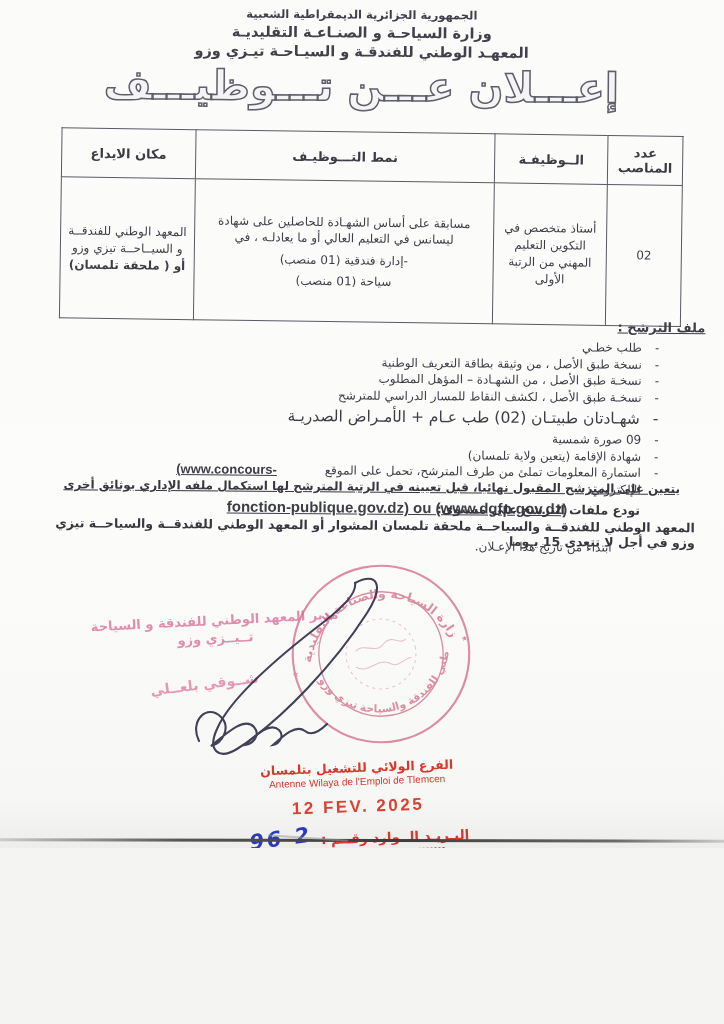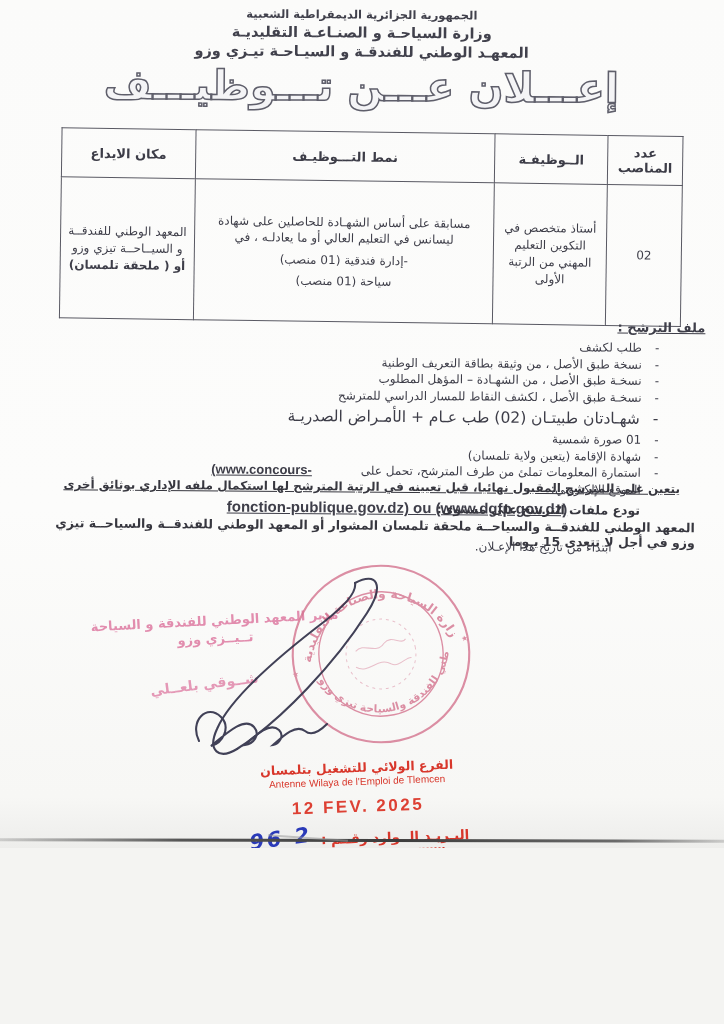--- a/index.html
+++ b/index.html
@@ -34,21 +34,21 @@
   .c-mode .mode-item { margin-top:6px; line-height:15px; }
   .c-place { line-height:17px; padding:0 6px; }
   .bold { font-weight:bold; }
 
   
   .file-section { position:absolute; top:317px; right:62px; width:482px; direction:rtl; }
   .file-heading { font-weight:bold; text-decoration:underline; font-size:13px; position:relative; right:-46px; margin-bottom:5px; }
   .file-item { display:flex; gap:13px; font-size:12px; line-height:16.5px; color:#3d3d48; align-items:baseline; }
   .file-item .dash { flex:0 0 auto; }
   .file-item.big { font-size:15.5px; line-height:22px; letter-spacing:.3px; margin:2px 0; }
-  .file-item .link-bold { font-weight:bold; text-decoration:underline; direction:ltr; unicode-bidi:embed; font-size:13px; font-family:"Liberation Sans",sans-serif;margin-left:35px; }
+  .file-item .link-bold { font-weight:bold; text-decoration:underline; direction:ltr; unicode-bidi:embed; font-size:13px; font-family:"Liberation Sans",sans-serif; }
   .links-line { direction:ltr; text-align:center; font-weight:bold; text-decoration:underline; font-size:15px; margin-top:3px; margin-right:40px; font-family:"Liberation Sans",sans-serif; }
 
   
   .note-bold { position:absolute; top:479px; left:55px; right:28px; direction:rtl; text-align:center; font-weight:bold; font-size:12px; text-decoration:underline; color:#37373f; }
   .note-intro { position:absolute; top:500px; right:80px; direction:rtl; font-weight:bold; font-size:12.5px; color:#37373f; }
   .note-body { position:absolute; top:517px; left:48px; right:25px; direction:rtl; text-align:right; font-weight:bold; font-size:12.5px; color:#37373f; }
   .note-end { position:absolute; top:538px; right:108px; direction:rtl; font-size:12px; }
 
   
   .director-stamp { position:absolute; left:90px; top:613px; width:250px; direction:rtl; text-align:center; color:#e188ab; font-weight:bold; transform:rotate(-3deg); opacity:.95; }
@@ -118,41 +118,41 @@
             <div class="bold">أو ( ملحقة تلمسان)</div>
           </td>
         </tr>
       </tbody>
     </table>
 
     <section class="file-section" dir="rtl">
       <div class="file-heading">ملف الترشح :</div>
       <div class="file-item">
         <span class="dash">-</span>
-        <span>طلب لكشف</span>
+        <span>طلب خطـي</span>
       </div>
       <div class="file-item">
         <span class="dash">-</span>
         <span>نسخة طبق الأصل ، من وثيقة بطاقة التعريف الوطنية</span>
       </div>
       <div class="file-item">
         <span class="dash">-</span>
         <span>نسخـة طبق الأصل ، من الشهـادة – المؤهل المطلوب</span>
       </div>
       <div class="file-item">
         <span class="dash">-</span>
         <span>نسخـة طبق الأصل ، لكشف النقاط للمسار الدراسي للمترشح</span>
       </div>
       <div class="file-item big">
         <span class="dash">-</span>
         <span>شهـادتان طبيتـان (02) طب عـام + الأمـراض الصدريـة</span>
       </div>
       <div class="file-item">
         <span class="dash">-</span>
-        <span>01 صورة شمسية</span>
+        <span>09 صورة شمسية</span>
       </div>
       <div class="file-item">
         <span class="dash">-</span>
         <span>شهادة الإقامة (يتعين ولاية تلمسان)</span>
       </div>
       <div class="file-item">
         <span class="dash">-</span>
         <span>استمارة المعلومات تملئ من طرف المترشح، تحمل على الموقع الإلكتروني:</span>
         <span class="link-bold">(www.concours-</span>
       </div>

